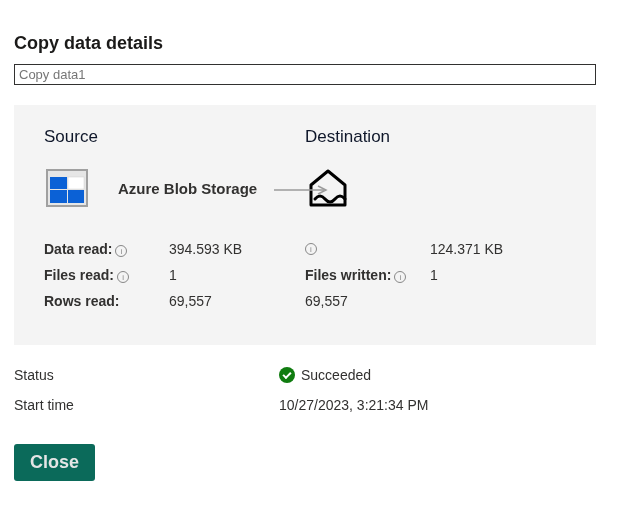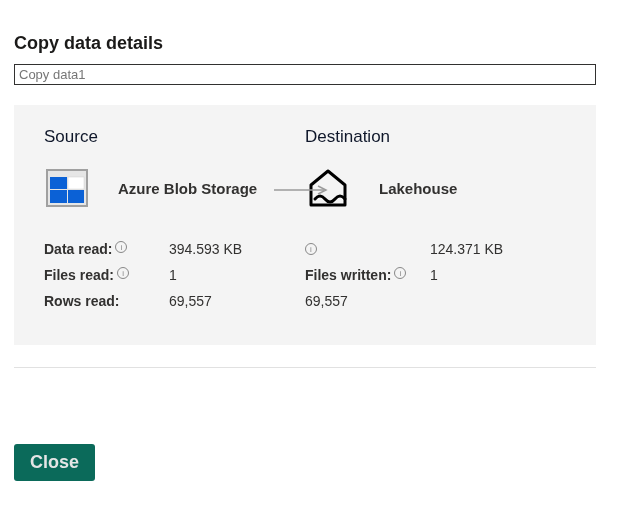--- a/index.html
+++ b/index.html
@@ -97,21 +97,21 @@
     .stat-row {
       display: flex;
       align-items: center;
       margin-bottom: 10px;
     }
     .stat-label {
       font-size: 14px;
       font-weight: 600;
       width: 125px;
       display: flex;
-      align-items: flex-start;
+      align-items: flex-end;
       gap: 3px;
     }
     .stat-value {
       font-size: 14px;
     }
     .info-dot {
       display: inline-flex;
       width: 12px;
       height: 12px;
       border: 1px solid #888;
@@ -228,21 +228,20 @@
 
         <div class="dest-col">
           <div class="col-header">Destination</div>
           <div class="block-row">
             <div class="lakehouse-icon">
               <svg viewBox="0 0 46 46">
                 <path d="M23 6 L40 20 L40 40 L6 40 L6 20 Z" fill="none" stroke="#000" stroke-width="3" stroke-linejoin="round"></path>
                 <path d="M10 36 Q15 30 20 36 T30 36 T40 36" fill="none" stroke="#000" stroke-width="3" stroke-linecap="round" transform="translate(0,-2)"></path>
               </svg>
             </div>
-            <div class="block-label">Lakehouse</div>
           </div>
         </div>
       </div>
 
       <div class="stats">
         <div class="stats-col">
           <div class="stat-row">
             <div class="stat-label">
               <span>Data read:</span>
               <span class="info-dot"></span>
@@ -277,20 +276,33 @@
             </div>
             <div class="stat-value">1</div>
           </div>
           <div class="stat-row">
             <div class="stat-value">69,557</div>
           </div>
         </div>
       </div>
     </div>
 
+    <div class="meta-section">
+      <div class="meta-row">
+        <div class="meta-label">Status</div>
+        <div class="meta-value">
+          <span class="success-icon"></span>
+          <span>Succeeded</span>
+        </div>
+      </div>
+      <div class="meta-row">
+        <div class="meta-label">Start time</div>
+        <div class="meta-value">10/27/2023, 3:21:34 PM</div>
+      </div>
+    </div>
 
     <hr class="divider">
   </div>
 
   <div class="footer">
     <button class="close-btn">Close</button>
   </div>
 </div>
 
 </body></html>

